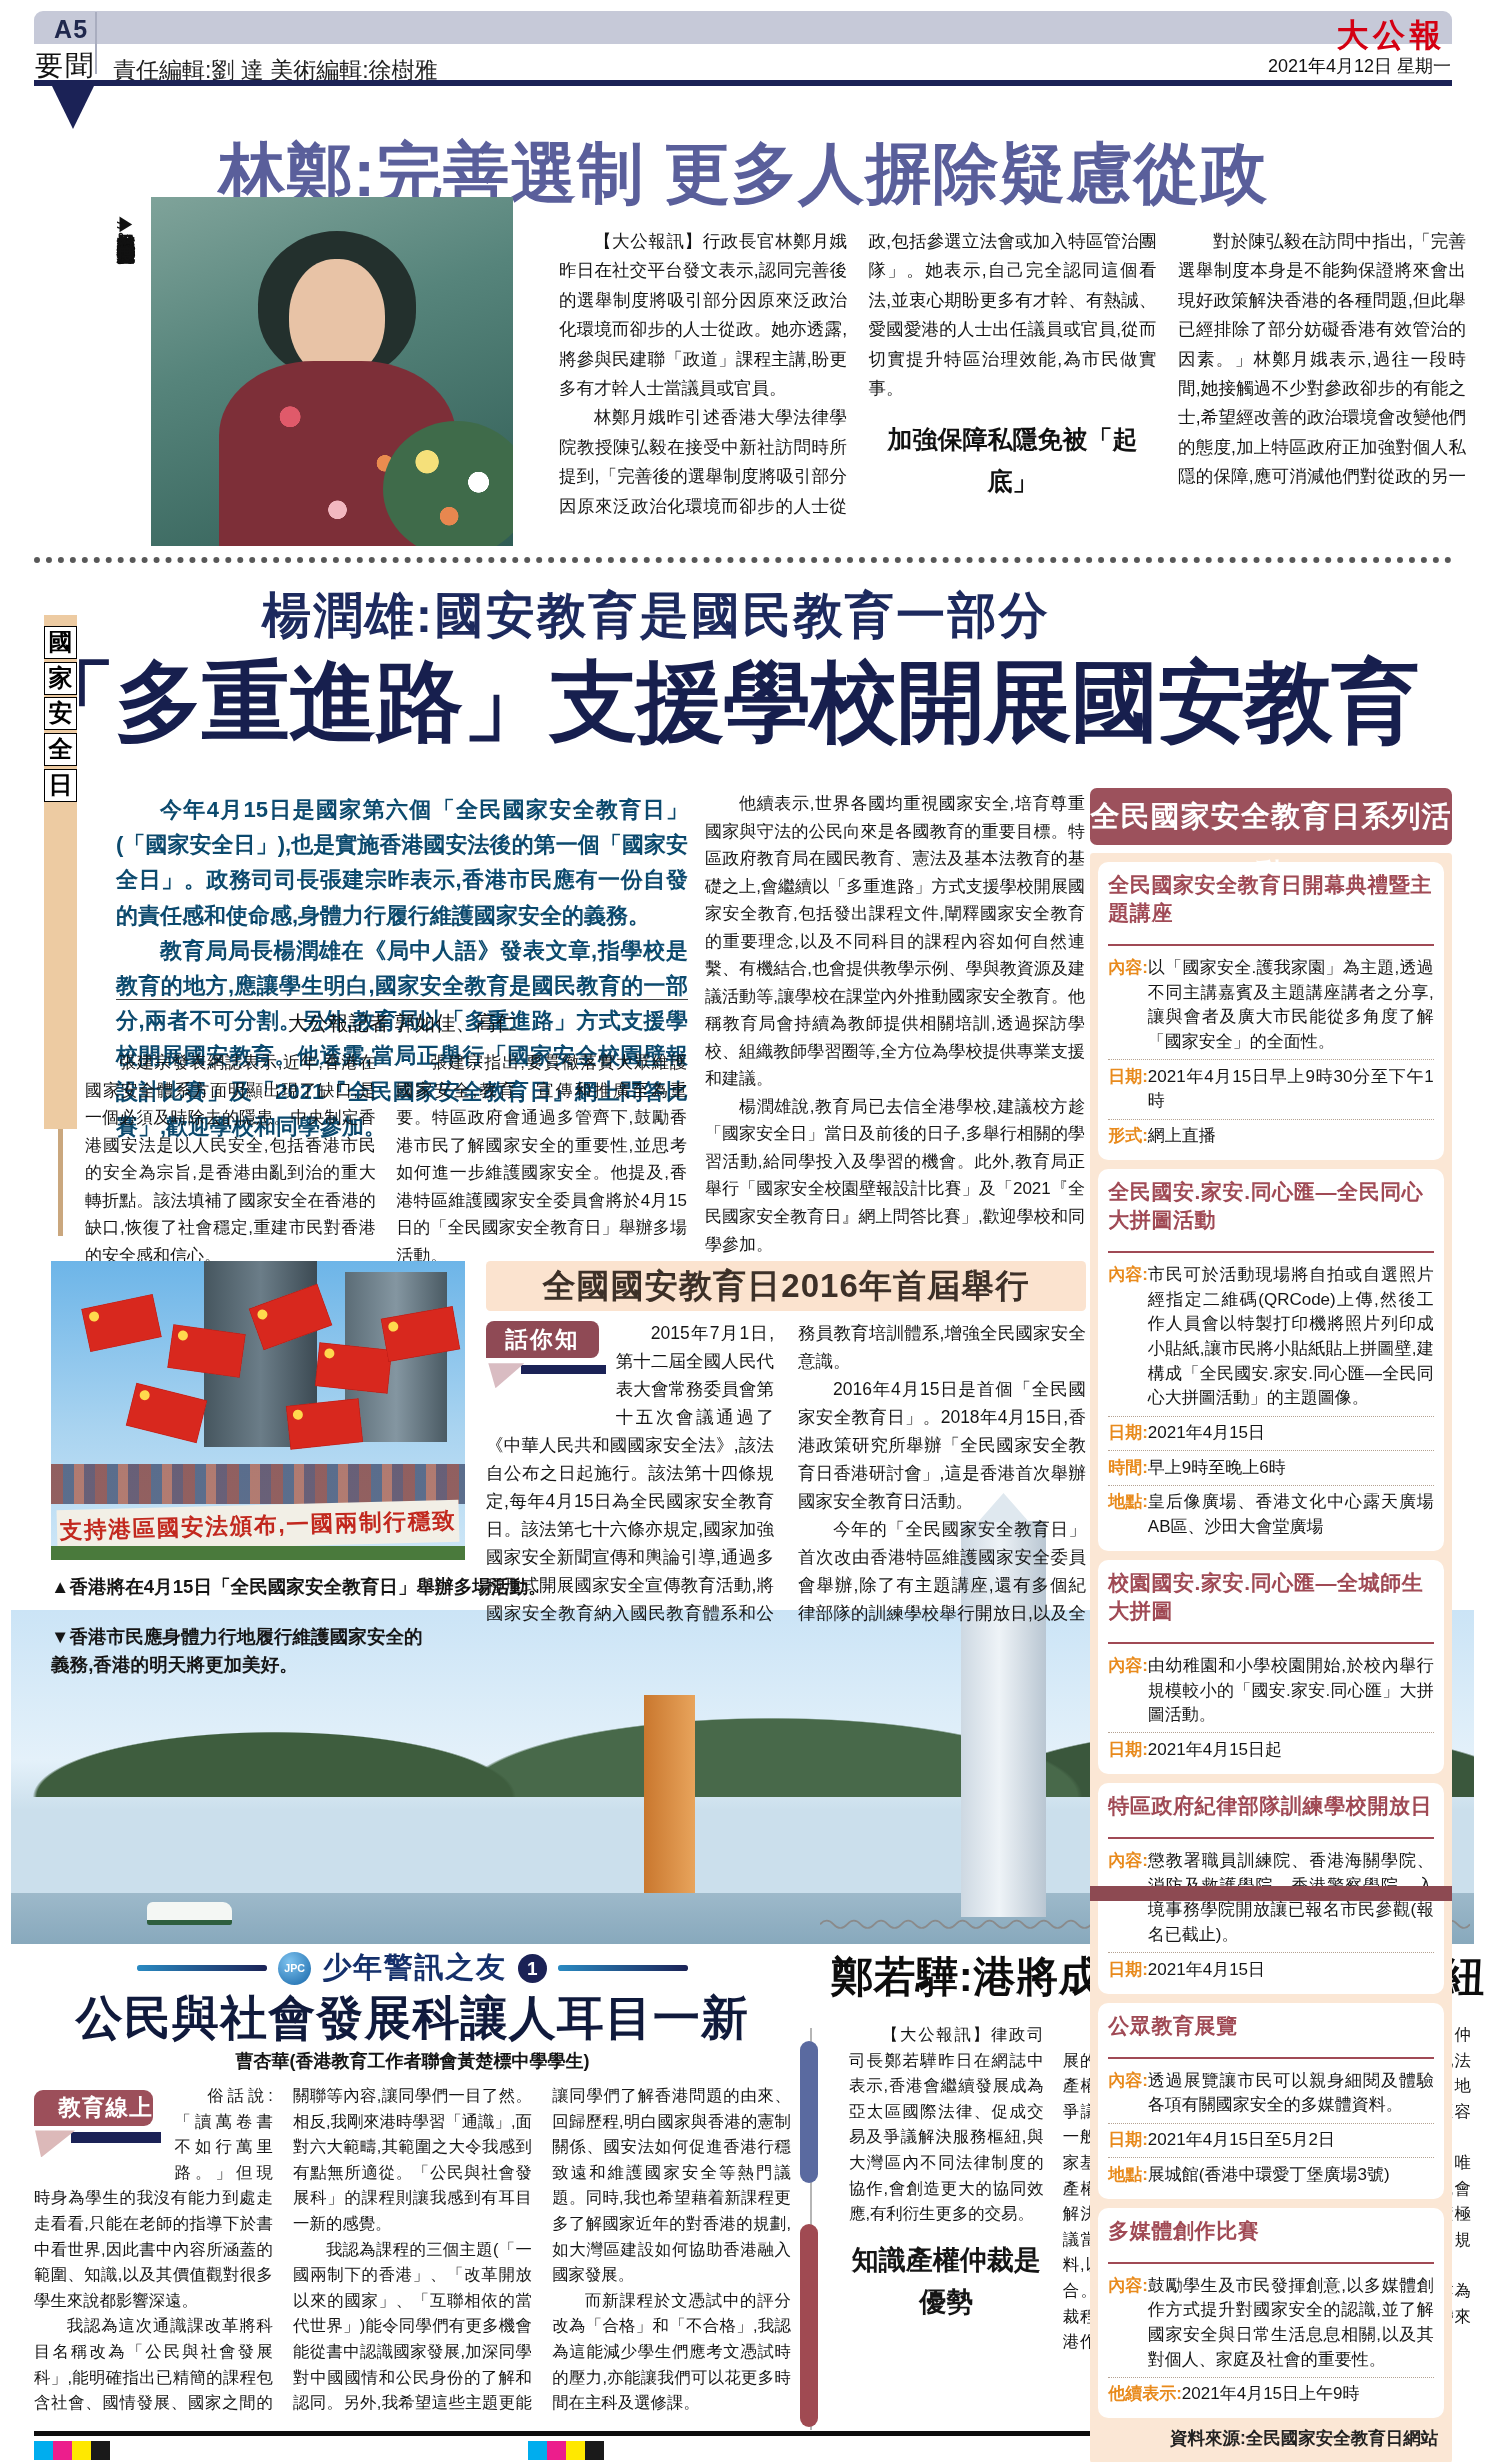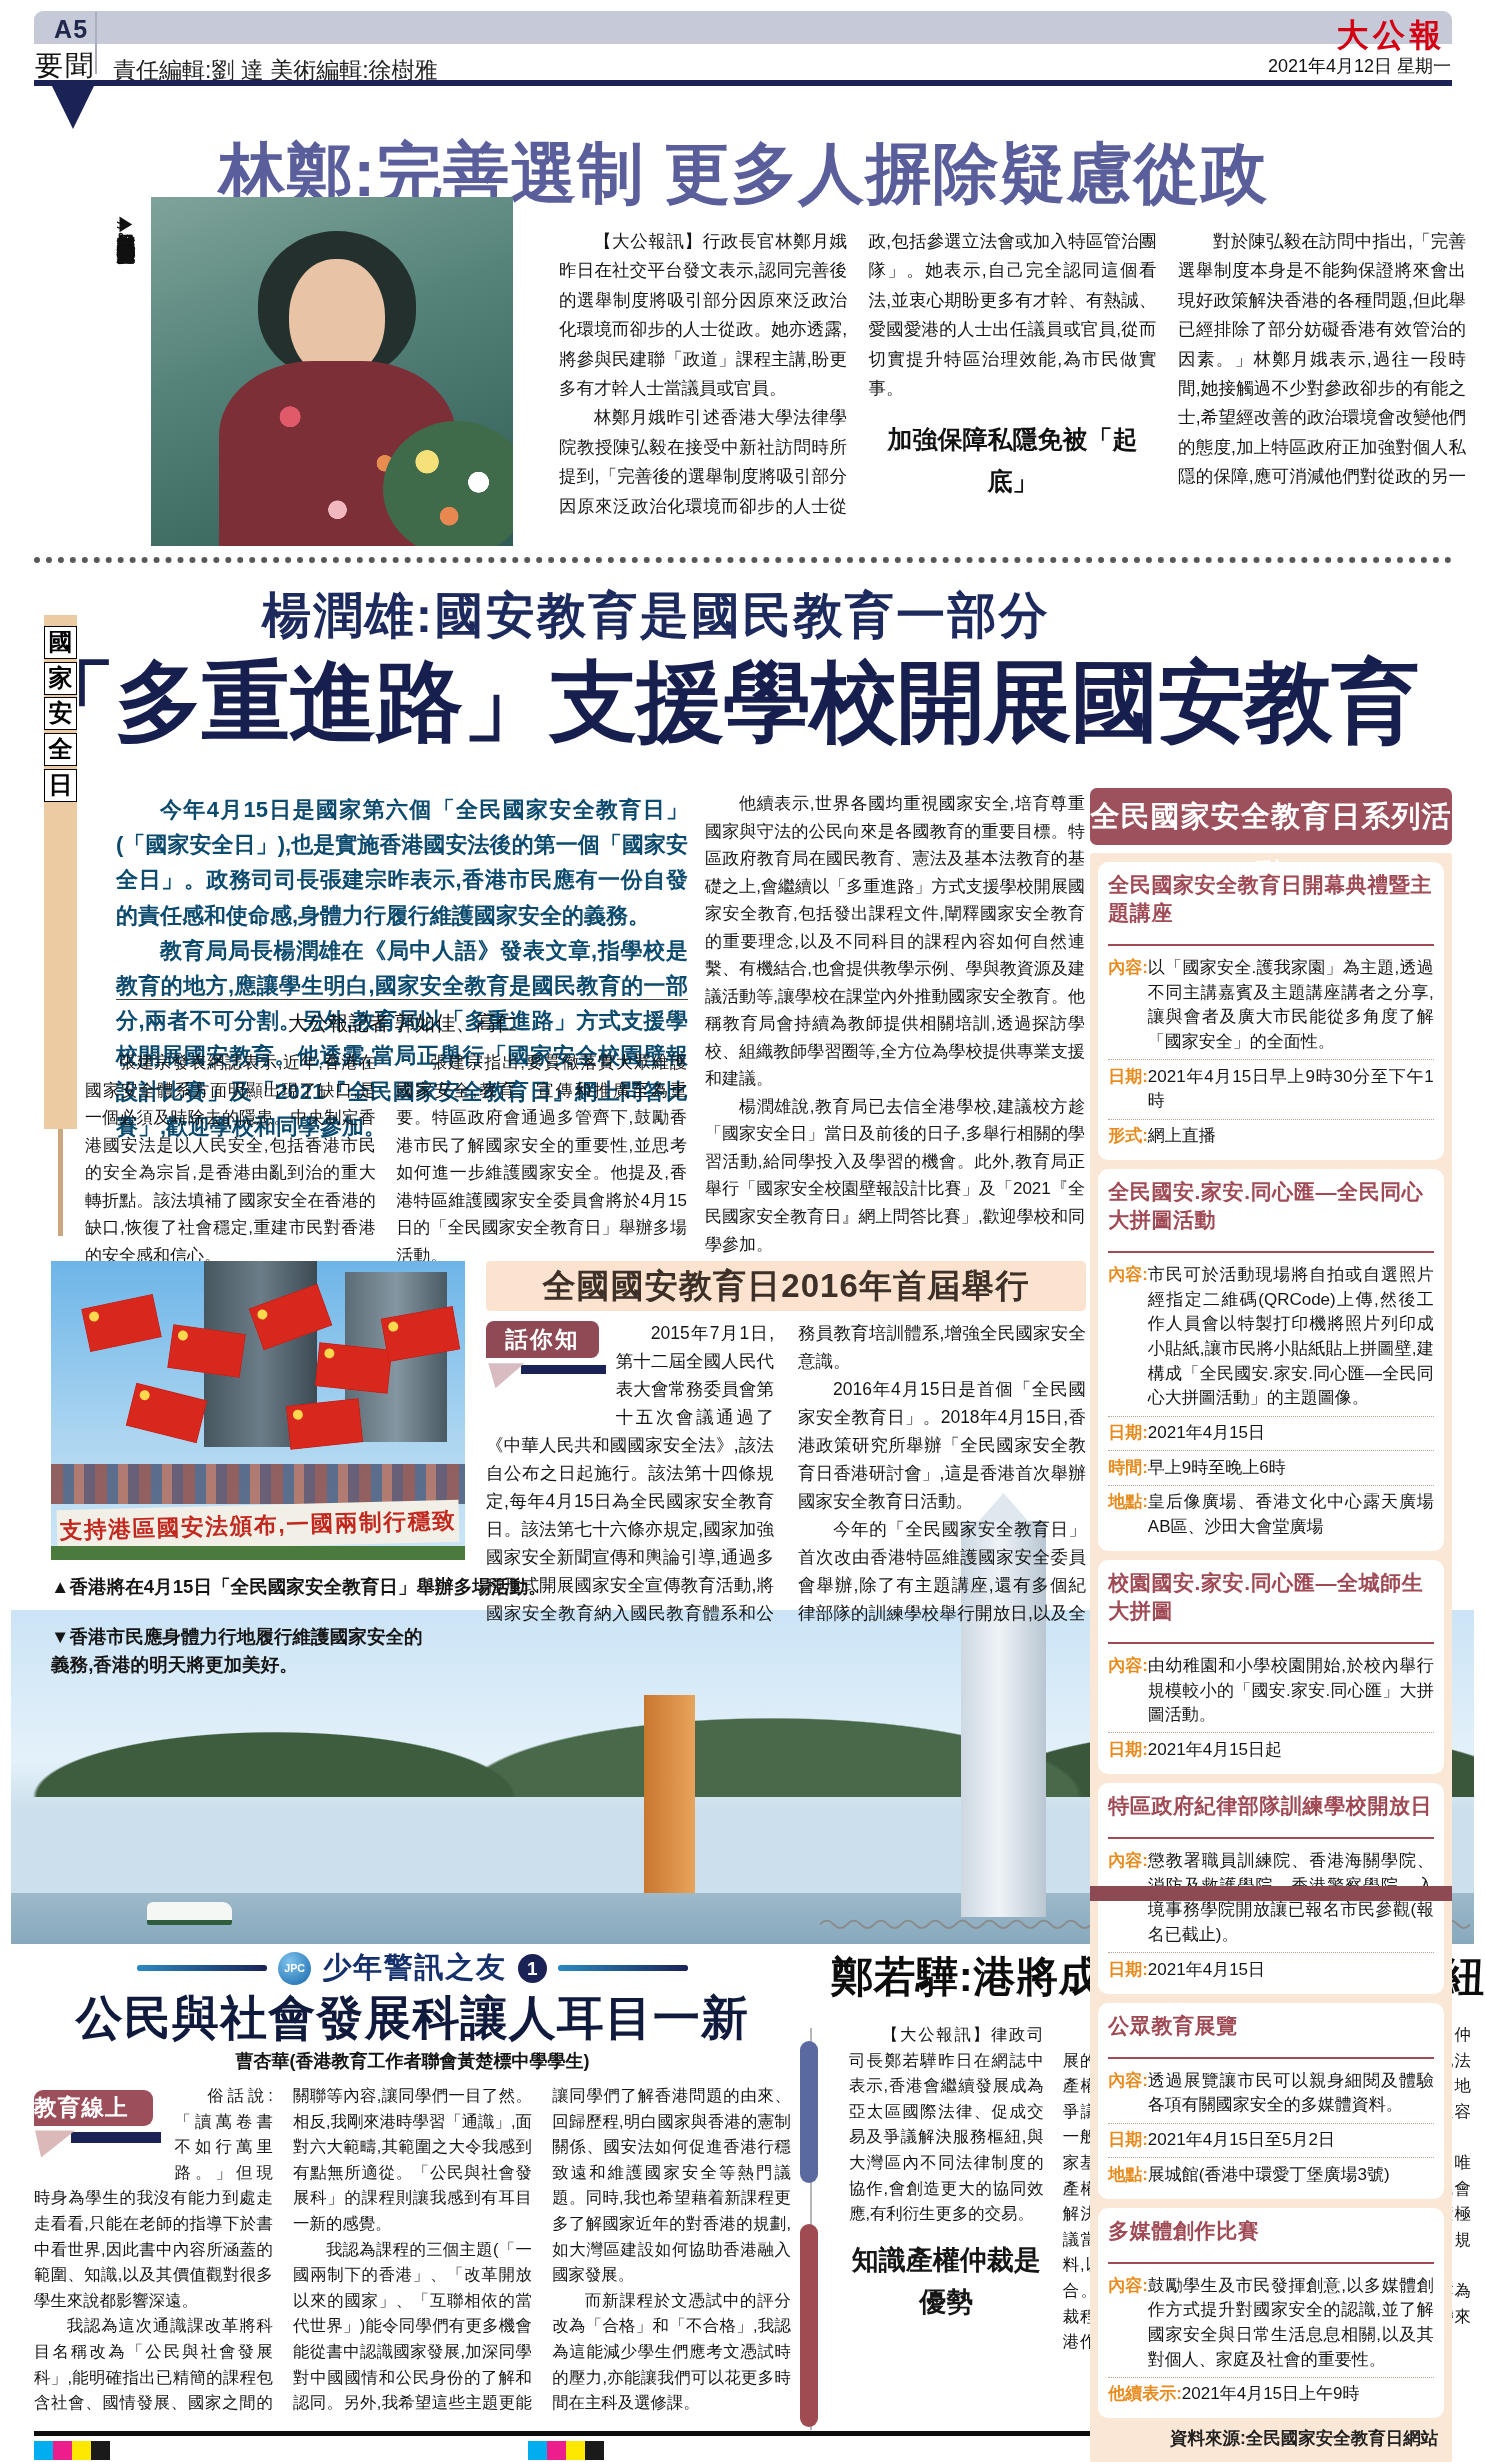--- a/index.html
+++ b/index.html
@@ -95,21 +95,21 @@
   
   .jpc-banner { left:34px; top:1948px; width:757px; display:flex; align-items:center; justify-content:center; gap:11.3px; z-index:3; }
   .jline { width:130px; height:5.7px; background:linear-gradient(90deg,#2a8ac2,#1b2256); border-radius:2.8px; }
   .jpc-icon { width:33px; height:33px; border-radius:50%; background:radial-gradient(circle at 35% 30%,#7ec3ef,#1565a8); color:#fff; font-size:10.7px; font-weight:bold; text-align:center; line-height:33px; }
   .jpc-label { font-size:29px; font-weight:bold; color:#15306b; letter-spacing:1.7px; }
   .numbadge { width:29px; height:29px; border-radius:50%; background:#1b2256; color:#fff; font-size:19px; font-weight:bold; text-align:center; line-height:29px; }
   .bl-headline { left:34px; top:1987px; width:757px; text-align:center; font-size:47px; font-weight:bold; color:#101a3c; letter-spacing:1.1px; white-space:nowrap; }
   .bl-byline { left:34px; top:2049px; width:757px; text-align:center; font-size:18px; font-weight:bold; }
   .bl-body { left:34px; top:2083px; width:757px; height:346px; column-count:3; column-gap:20.3px; font-size:16.4px; line-height:1.56; overflow:hidden; }
   .edu-tagwrap { float:left; width:136px; height:79px; position:relative; margin:3.4px 4.5px 4.5px 0; }
-  .edu-tag { position:absolute; left:0; top:3.4px; width:119px; height:36px; background:#9c4f5a; border-radius:9px 9px 9px 0; color:#fff; font-size:22.6px; font-weight:bold; text-align:left; line-height:36px; letter-spacing:1.1px; }
+  .edu-tag { position:absolute; left:0; top:3.4px; width:119px; height:36px; background:#9c4f5a; border-radius:9px 9px 9px 0; color:#fff; font-size:22.6px; font-weight:bold; text-align:right; line-height:36px; letter-spacing:1.1px; }
   .edu-navybar { position:absolute; left:37px; top:46px; width:90px; height:10.2px; background:#1b2256; }
   .edu-tail { position:absolute; left:1.1px; top:44px; width:40px; height:27px; background:#dcb9b9; clip-path:polygon(0 0,100% 0,15% 100%); }
 
   
   .rail-line { left:810px; top:2028px; width:1.7px; height:402px; background:#b5b5b5; }
   .rail-blue { left:800px; top:2041px; width:18px; height:142px; border-radius:9px; background:#5a6aa0; }
   .rail-red { left:800px; top:2224px; width:18px; height:203px; border-radius:9px; background:#a04a52; }
   .wavy { left:820px; top:1917px; width:650px; height:14.7px; z-index:3; }
 
   

